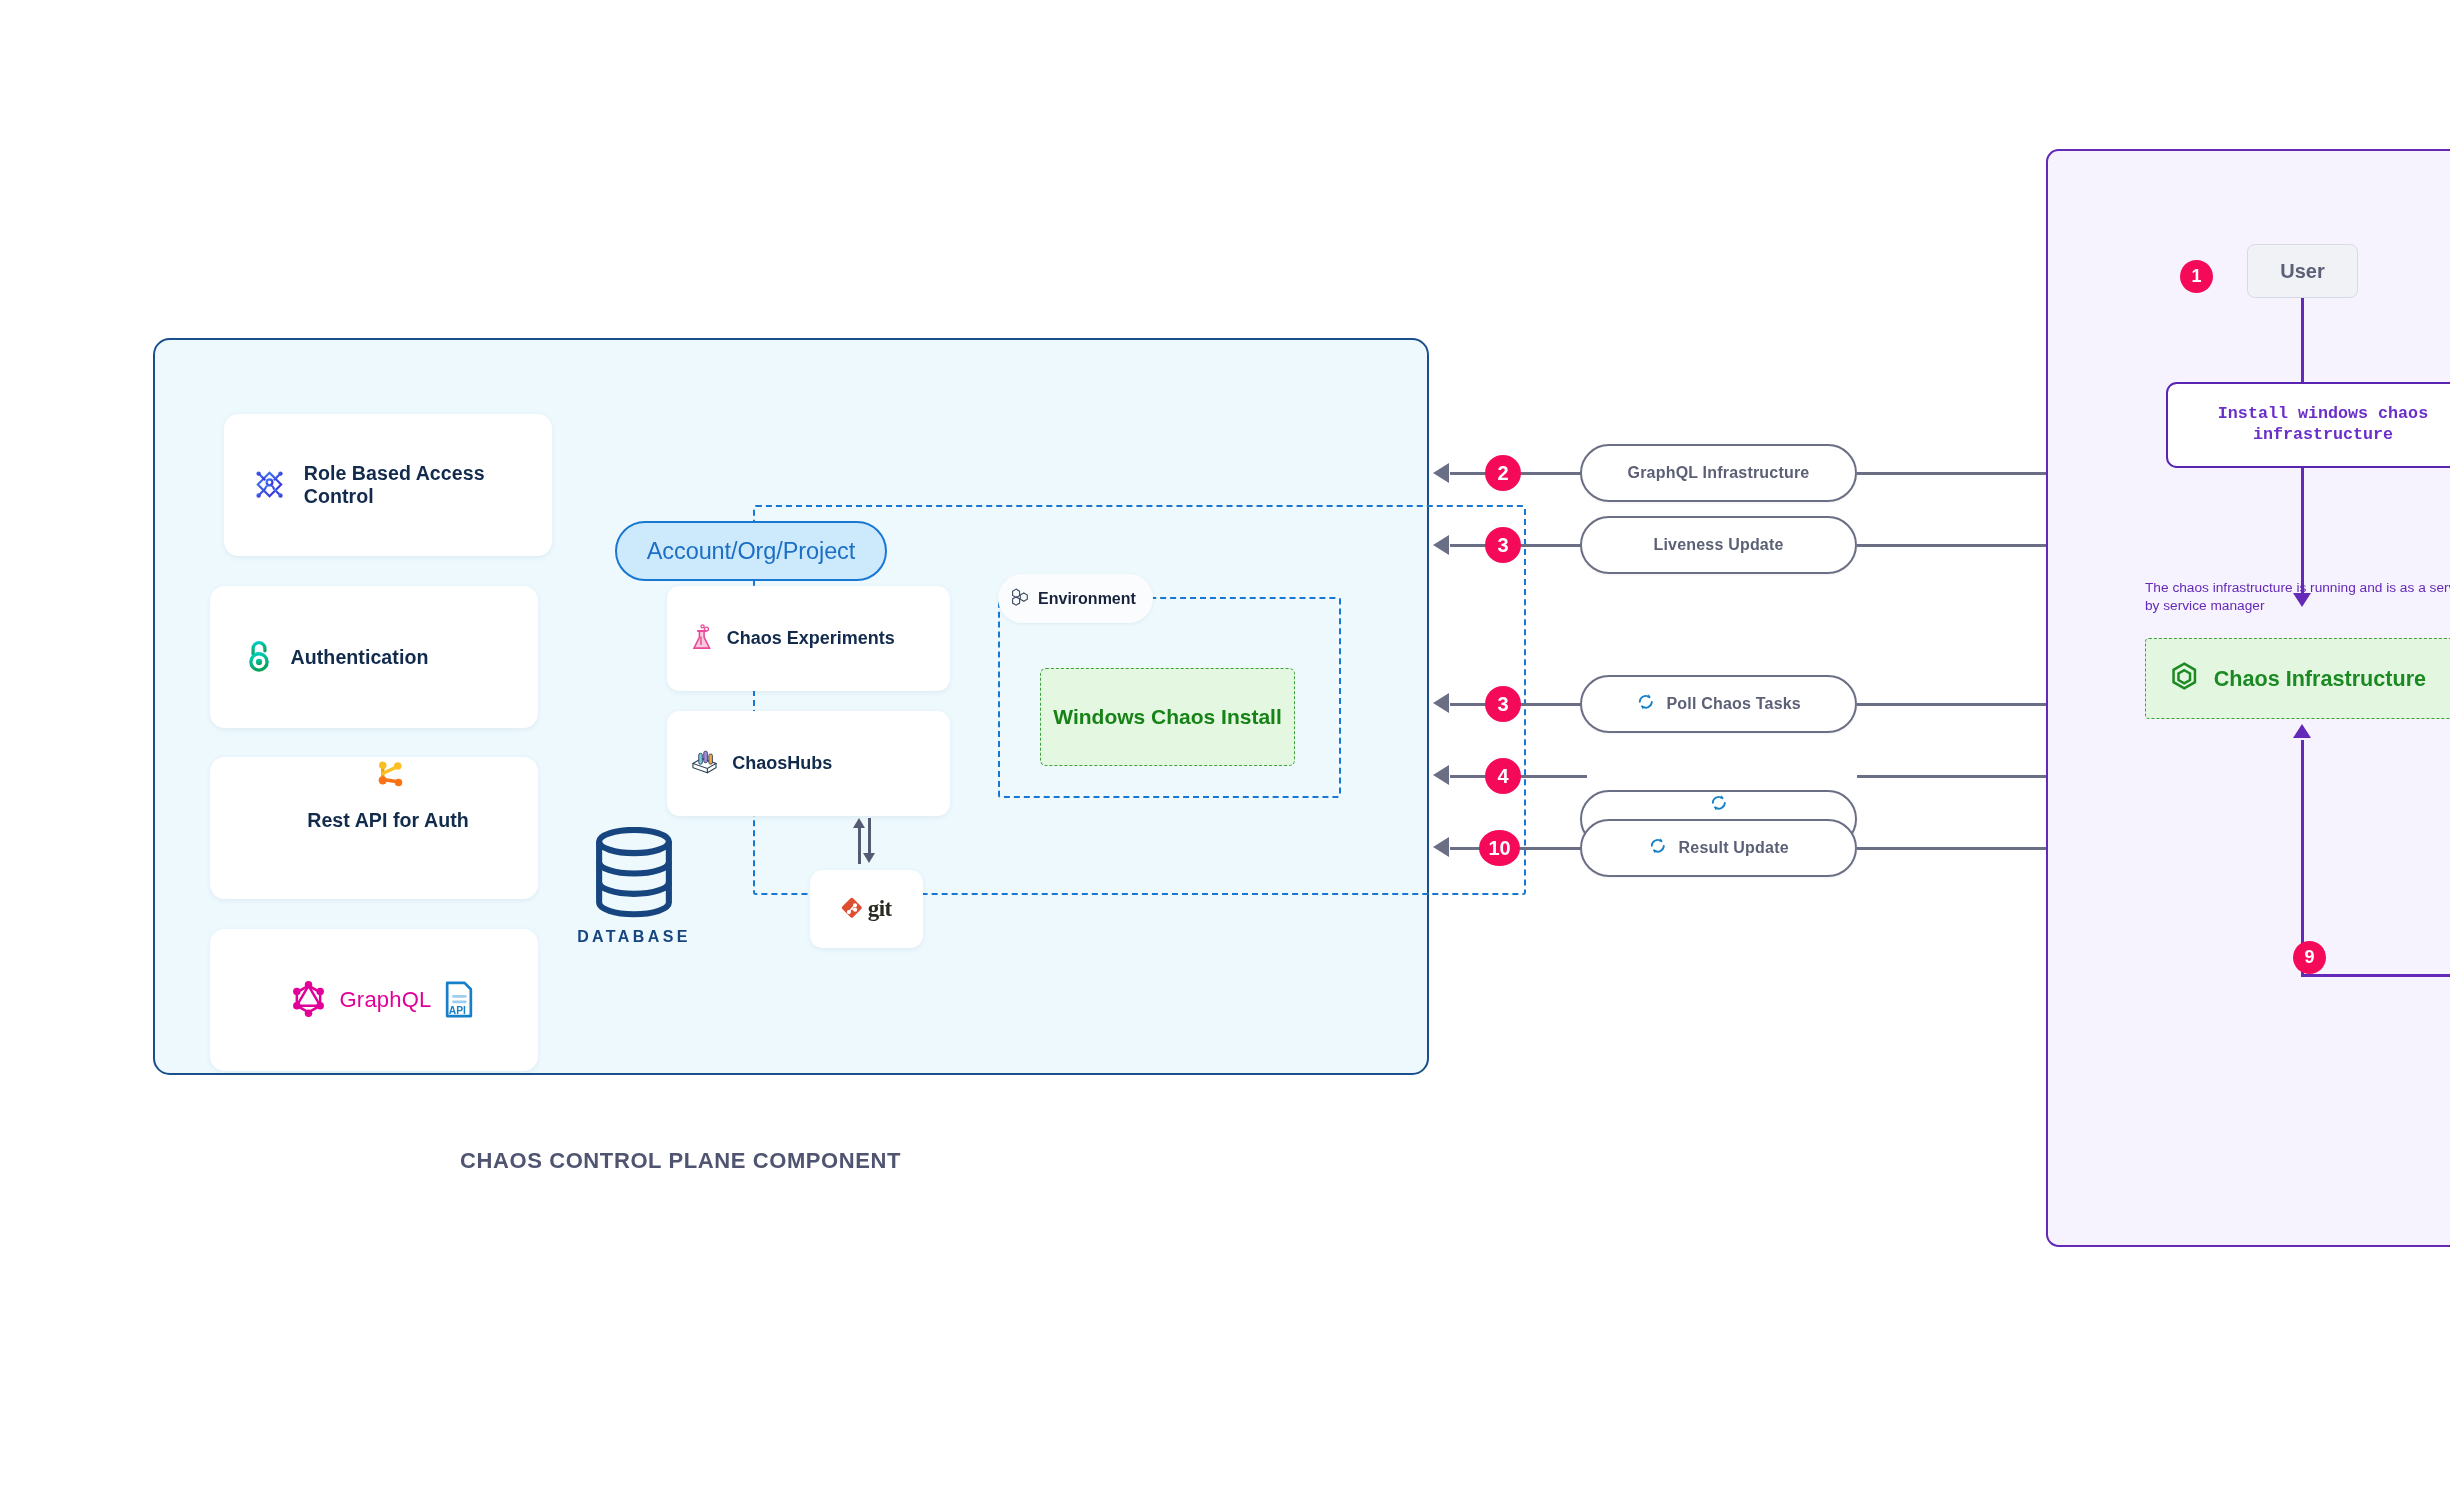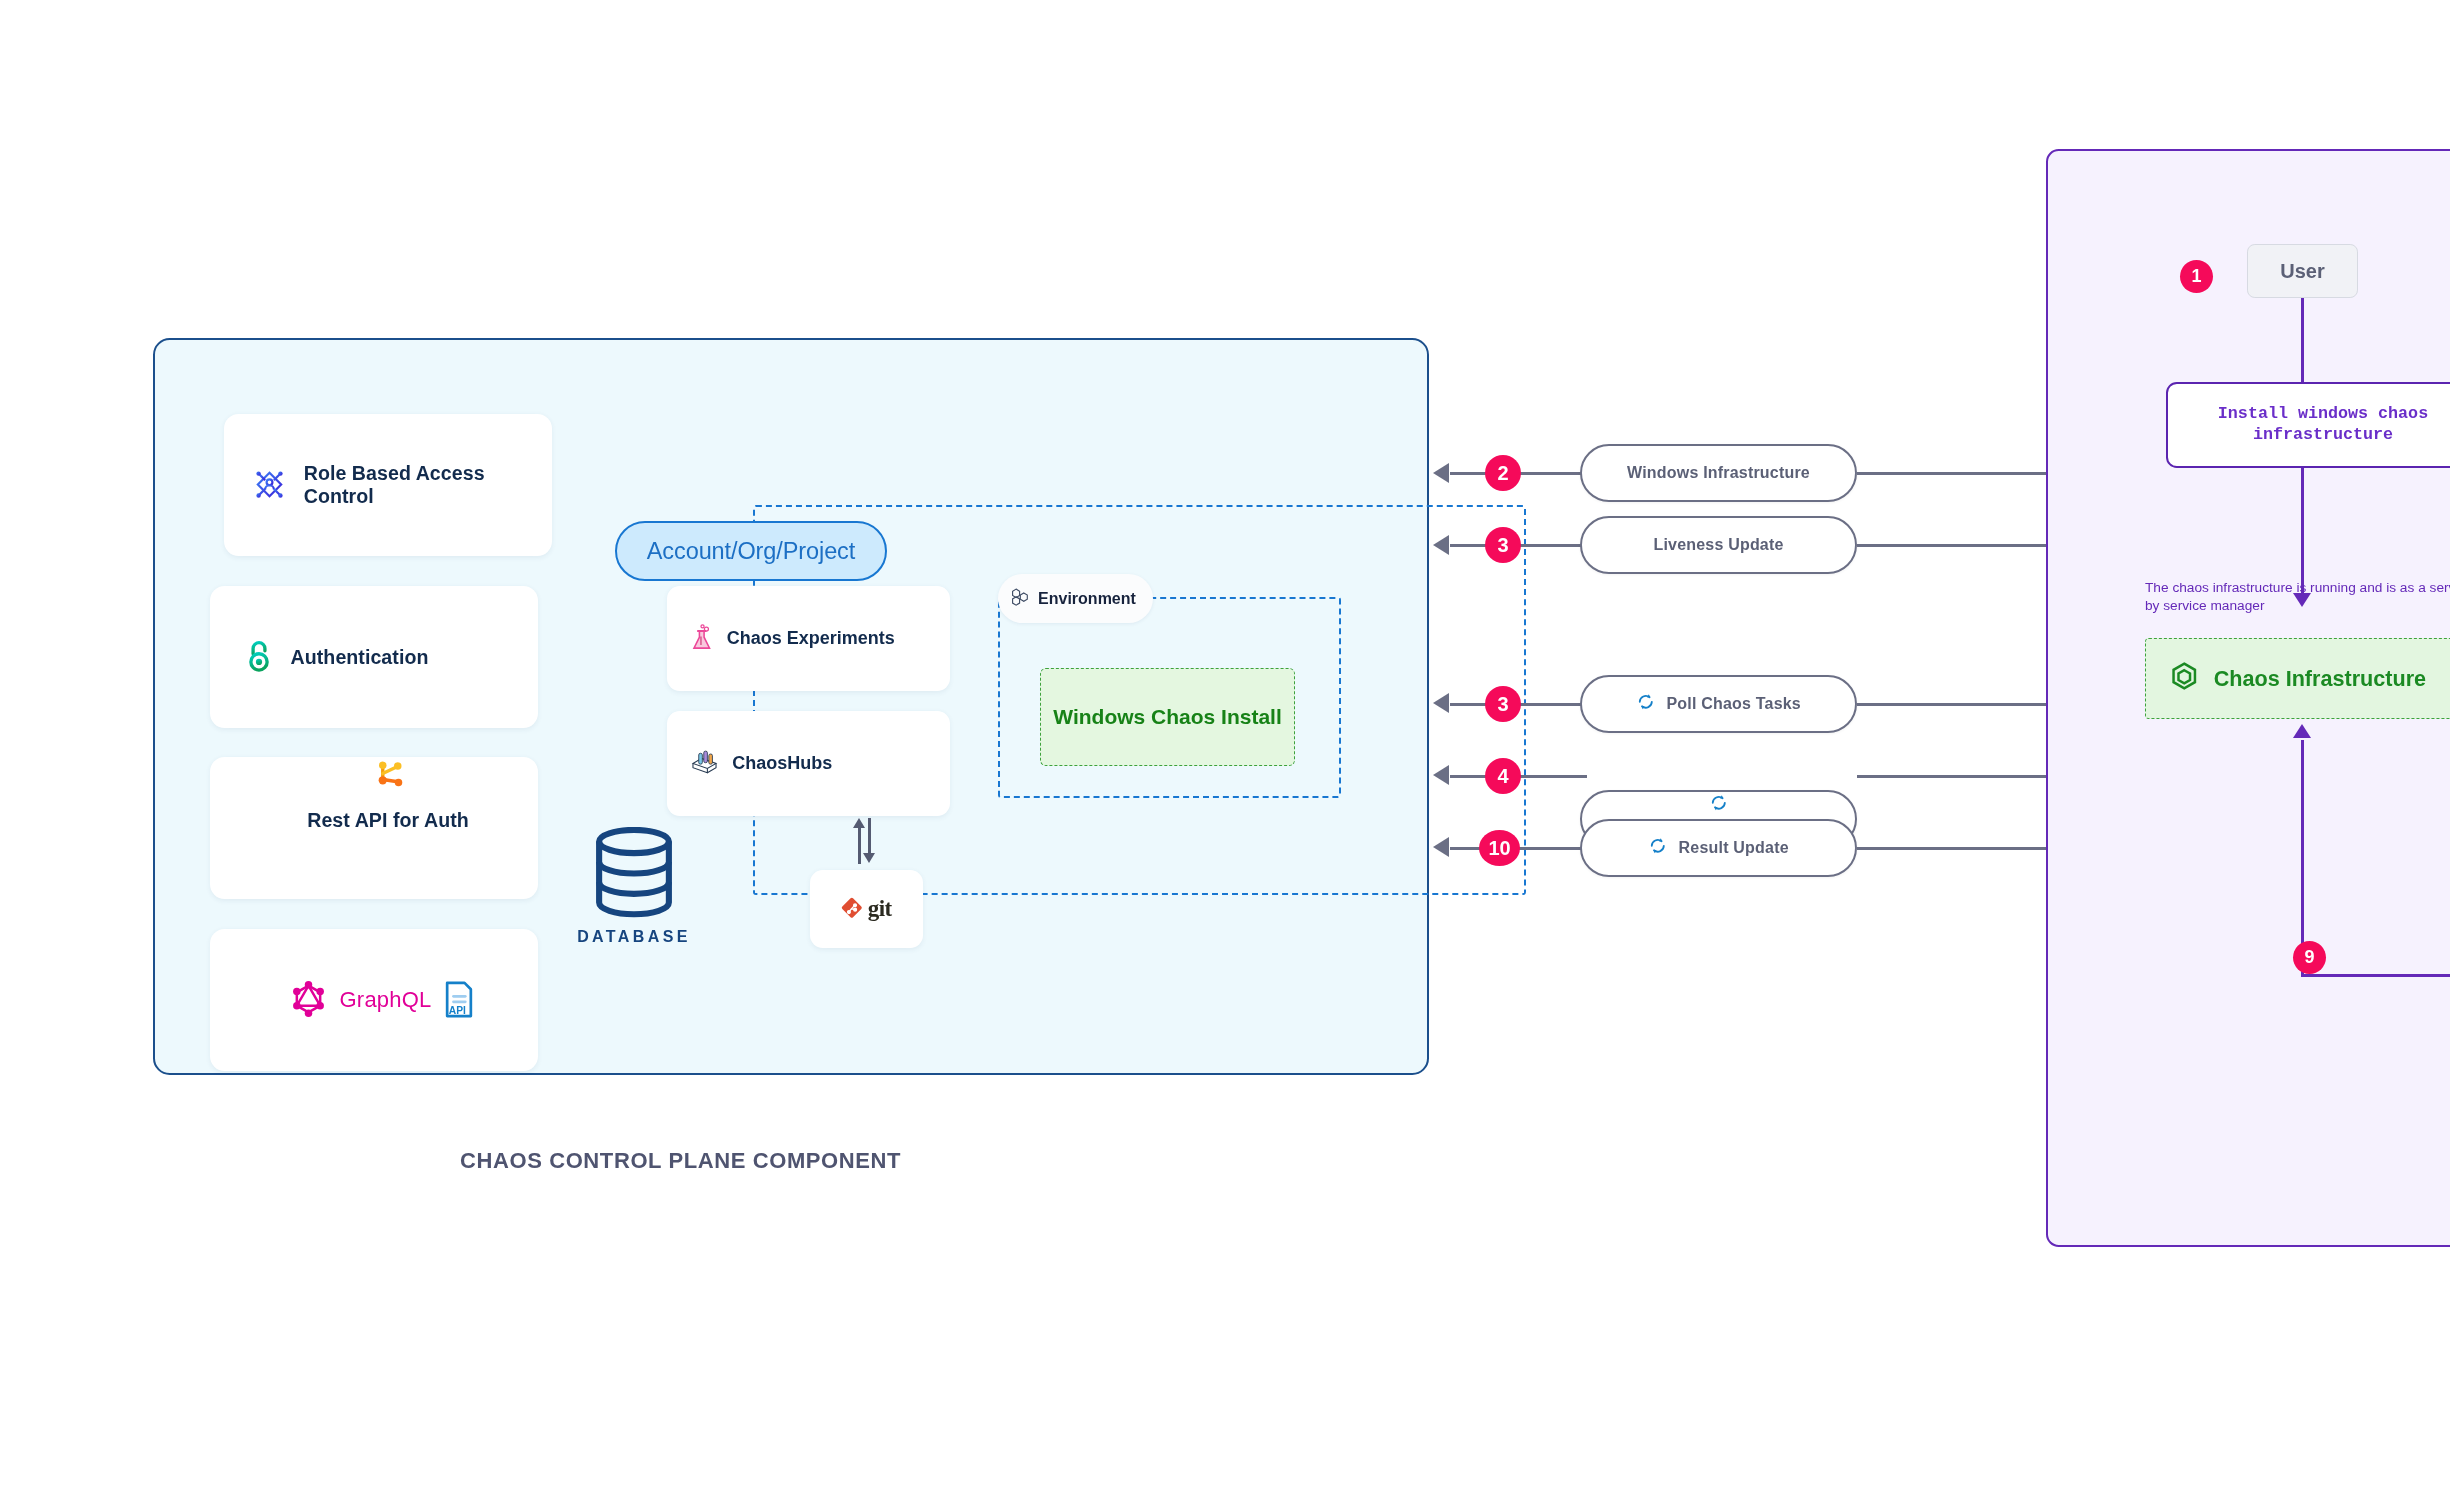--- a/index.html
+++ b/index.html
@@ -337,21 +337,21 @@
 </div>
 
 <div class="abs panel-title" id="title-control">CHAOS CONTROL PLANE COMPONENT</div>
 
 <div class="conn-line" style="left:1450px; top:472px; width:137px;"></div>
 <div class="conn-arrow" style="left:1433px; top:463px; border-right-color:#6b6f85; border-left:none; transform:rotate(0deg);"></div>
 <div class="conn-num" style="left:1485px; top:455px;">
     <span>2</span>
   </div>
 <div class="conn-pill" style="left:1580px; top:444px; width:277px;">
-  <span>Windows Infrastructure</span>
+  <span>GraphQL Infrastructure</span>
 </div>
 <div class="conn-line" style="left:1857px; top:472px; width:191px;"></div>
 
 <div class="conn-line" style="left:1450px; top:544px; width:137px;"></div>
 <div class="conn-arrow" style="left:1433px; top:535px;"></div>
 <div class="conn-num" style="left:1485px; top:527px;">
     <span>3</span>
   </div>
 <div class="conn-pill" style="left:1580px; top:516px; width:277px;">
   <span>Liveness Update</span>

